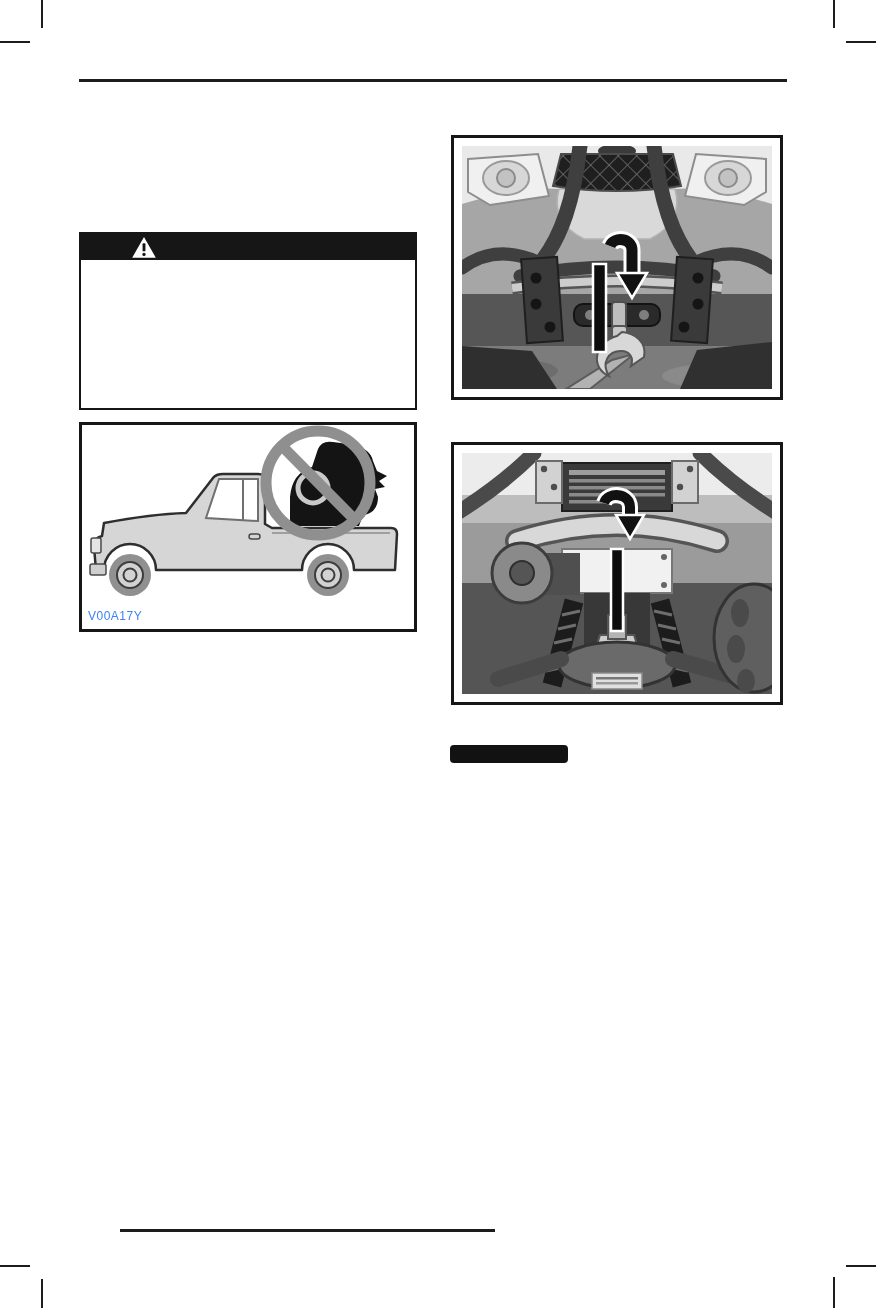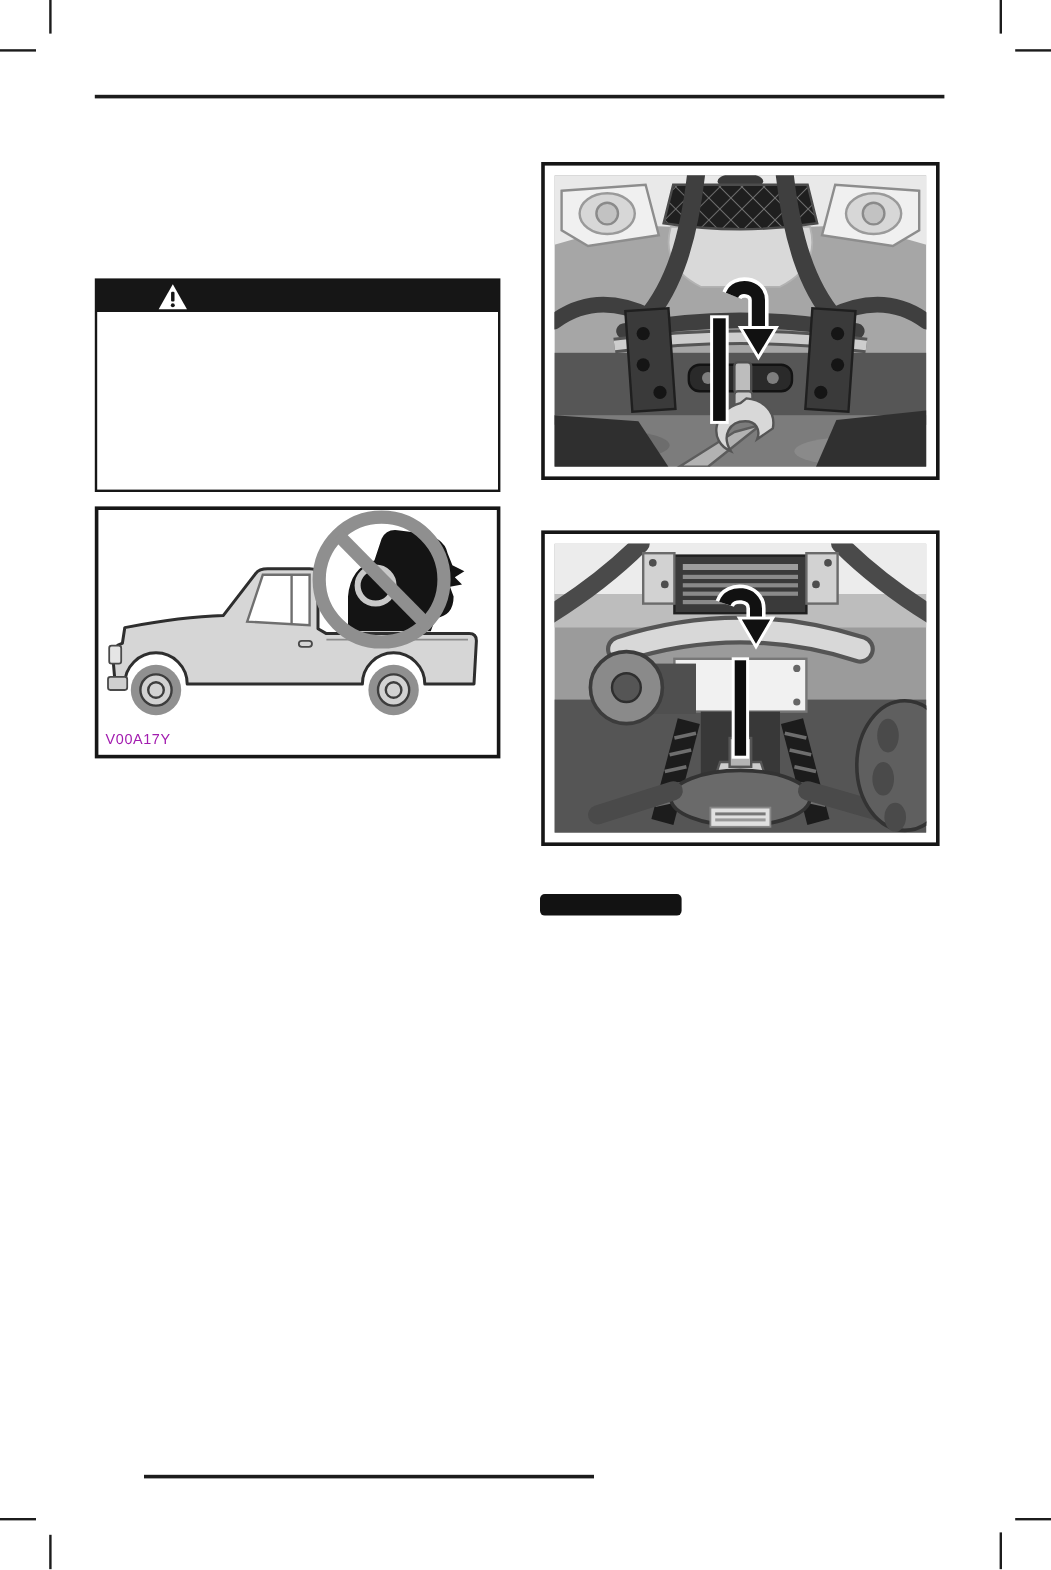--- a/index.html
+++ b/index.html
@@ -49,21 +49,21 @@
   
   .truck-figure {
     position: absolute; left: 79px; top: 422px;
     width: 338px; height: 210px;
     border: 3px solid #161616;
     background: #ffffff;
   }
   .truck-figure svg { display: block; width: 332px; height: 204px; }
   .truck-caption {
     position: absolute; left: 6px; bottom: 6px;
-    font-size: 12px; letter-spacing: 0.5px; color: #a21caf; margin-top: 12px;
+    font-size: 12px; letter-spacing: 0.5px; color: #3b82f6; margin-top: 12px;
   }
 
   
   .photo-frame {
     position: absolute;
     width: 332px;
     border: 3px solid #161616;
     background: #ffffff;
     padding: 8px;
   }

